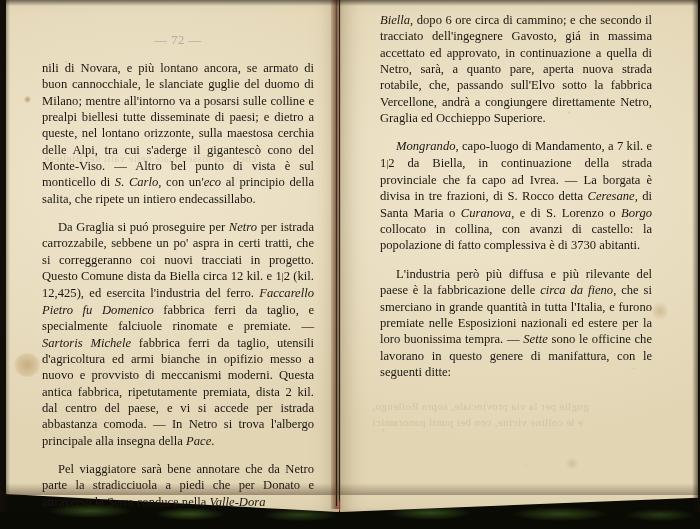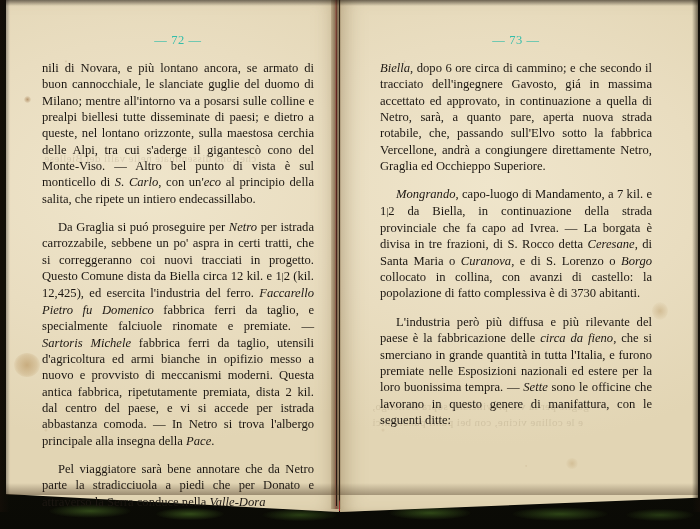--- a/index.html
+++ b/index.html
@@ -140,21 +140,21 @@
   }
   .page-left  { left: 30px;  width: 296px; }
   .page-right { left: 368px; width: 296px; }
 
   .folio {
     text-align: center;
     font-size: 12.5px;
     letter-spacing: .6px;
     margin-top: 33px;
     margin-bottom: 7px;
-    color: #14b8a6;
+    color: #a3a3a3;
     opacity: .85;
   }
 
   .body-text {
     font-size: 12.6px;
     line-height: 16.35px;
     text-align: justify;
     text-justify: inter-word;
     hyphens: none;
     color: #1c1712;
@@ -245,21 +245,20 @@
     <div class="page page-left">
       <div class="folio">— 72 —</div>
       <div class="body-text">
         <p class="noindent">nili di Novara, e più lontano ancora, se armato di buon cannocchiale, le slanciate guglie del duomo di Milano; mentre all'intorno va a posarsi sulle colline e prealpi biellesi tutte disseminate di paesi; e dietro a queste, nel lontano orizzonte, sulla maestosa cerchia delle Alpi, tra cui s'aderge il gigantescò cono del Monte-Viso. — Altro bel punto di vista è sul monticello di <i>S. Carlo</i>, con un'<i>eco</i> al principio della salita, che ripete un intiero endecassillabo.</p>
         <p>Da Graglia si puó proseguire per <i>Netro</i> per istrada carrozzabile, sebbene un po' aspra in certi tratti, che si correggeranno coi nuovi tracciati in progetto. Questo Comune dista da Biella circa 12 kil. e 1<span style="font-size:10px">|</span>2 (kil. 12,425), ed esercita l'industria del ferro. <i>Faccarello Pietro fu Domenico</i> fabbrica ferri da taglio, e specialmente falciuole rinomate e premiate. — <i>Sartoris Michele</i> fabbrica ferri da taglio, utensili d'agricoltura ed armi bianche in opifizio messo a nuovo e provvisto di meccanismi moderni. Questa antica fabbrica, ripetutamente premiata, dista 2 kil. dal centro del paese, e vi si accede per istrada abbastanza comoda. — In Netro si trova l'albergo principale alla insegna della <i>Pace</i>.</p>
         <p>Pel viaggiatore sarà bene annotare che da Netro parte la stradicciuola a piedi che per Donato e attraverso la Serra conduce nella <i>Valle-Dora</i></p>
       </div>
     </div>
 
     <div class="page page-right">
-      <div class="folio">— 73 —</div>
       <div class="body-text">
         <p class="noindent"><i>Biella</i>, dopo 6 ore circa di cammino; e che secondo il tracciato dell'ingegnere Gavosto, giá in massima accettato ed approvato, in continuazione a quella di Netro, sarà, a quanto pare, aperta nuova strada rotabile, che, passando sull'Elvo sotto la fabbrica Vercellone, andrà a congiungere direttamente Netro, Graglia ed Occhieppo Superiore.</p>
         <p><i>Mongrando</i>, capo-luogo di Mandamento, a 7 kil. e 1<span style="font-size:10px">|</span>2 da Biella, in continuazione della strada provinciale che fa capo ad Ivrea. — La borgata è divisa in tre frazioni, di S. Rocco detta <i>Ceresane</i>, di Santa Maria o <i>Curanova</i>, e di S. Lorenzo o <i>Borgo</i> collocato in collina, con avanzi di castello: la popolazione di fatto complessiva è di 3730 abitanti.</p>
         <p>L'industria però più diffusa e più rilevante del paese è la fabbricazione delle <i>circa da fieno</i>, che si smerciano in grande quantità in tutta l'Italia, e furono premiate nelle Esposizioni nazionali ed estere per la loro buonissima tempra. — <i>Sette</i> sono le officine che lavorano in questo genere di manifattura, con le seguenti ditte:</p>
       </div>
     </div>
 
 
     <div class="gutter"></div>
     <div class="gutter-line"></div>

